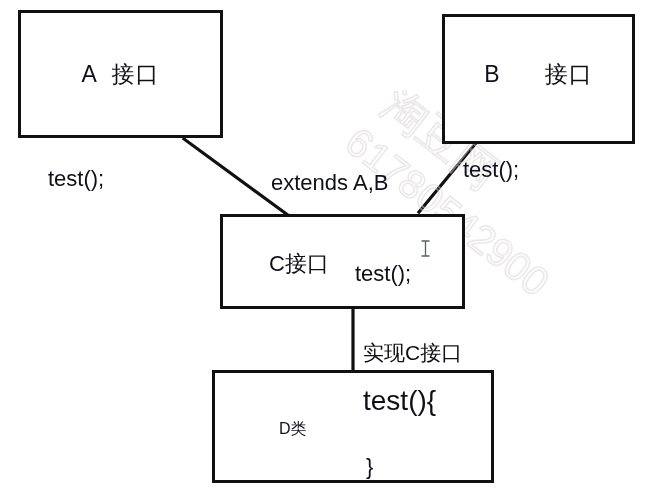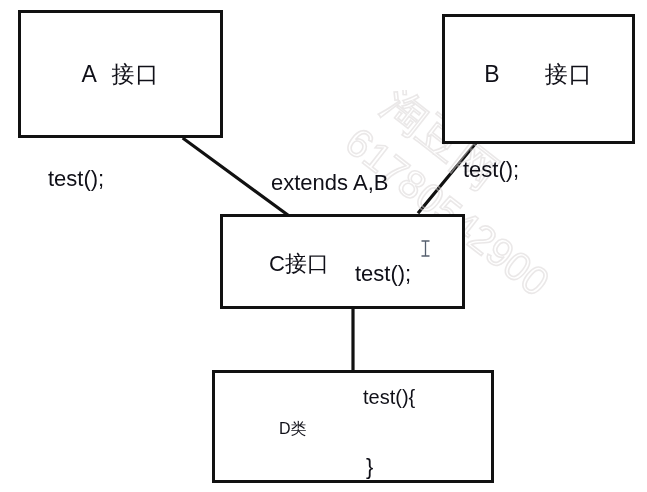--- a/index.html
+++ b/index.html
@@ -43,21 +43,21 @@
   }
   #label-b {
     left: 0; right: 0; top: 46px;
     text-align: center;
     font-size: 23px;
     letter-spacing: 1px;
   }
   #label-c-name { left: 46px;  top: 36px; font-size: 22px; }
   #label-c-test { left: 132px; top: 46px; font-size: 22px; }
   #label-d-name { left: 64px;  top: 48px; font-size: 16px; }
-  #label-d-open { left: 148px; top: 14px; font-size: 20px; }
+  #label-d-open { left: 148px; top: 14px; font-size: 28px; }
   #label-d-close{ left: 151px; top: 83px; font-size: 22px; }
 
   
   .free-label {
     position: absolute;
     color: #101018;
     white-space: pre;
     line-height: 1;
   }
   #txt-a-test   { left: 48px;  top: 168px; font-size: 22px; }
@@ -139,18 +139,19 @@
     <div class="box-label" id="label-d-name">D类</div>
     <div class="box-label" id="label-d-close">}</div>
   </div>
 
   <div class="free-label" id="txt-a-test">test();</div>
 
   <div class="free-label" id="txt-b-test">test();</div>
 
   <div class="free-label" id="txt-extends">extends A,B</div>
 
+  <div class="free-label" id="txt-implements">实现C接口</div>
 
   <svg id="text-cursor" viewBox="0 0 11 17" width="11" height="17">
     <path d="M1.5 1 H9.5 M5.5 1 V16 M1.5 16 H9.5" stroke="#555f6e" stroke-width="1.3" fill="none" stroke-linecap="butt"></path>
   </svg>
 
 </div>
 
 </body></html>

